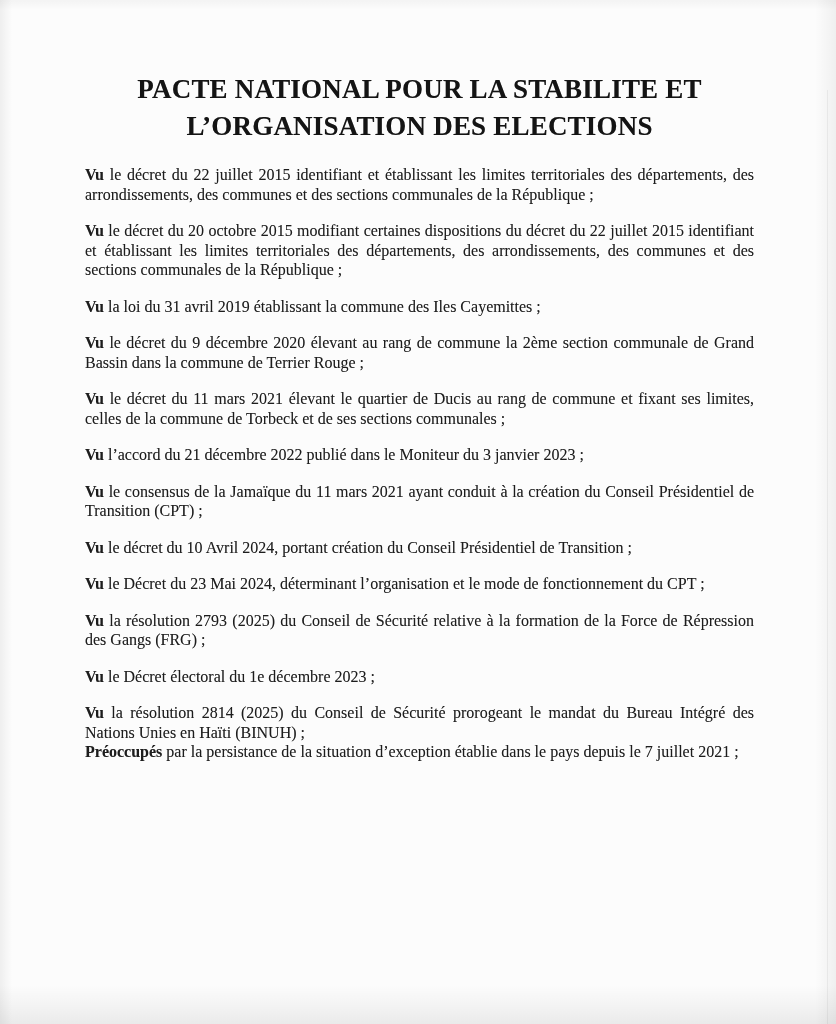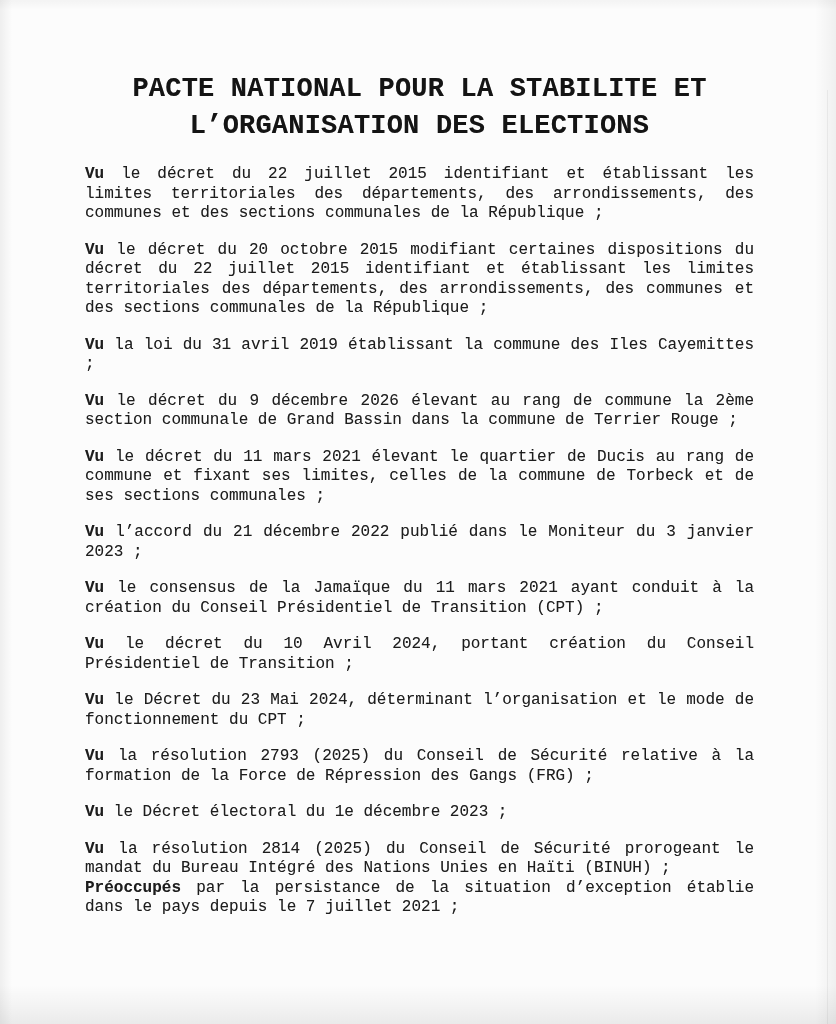--- a/index.html
+++ b/index.html
@@ -9,21 +9,21 @@
   }
   .photo {
     position: relative;
     width: 836px;
     height: 1024px;
     overflow: hidden;
     background-color: #fcfcfc;
     background-image:
       linear-gradient(90deg, rgba(0,0,0,0.055) 0px, rgba(0,0,0,0.0) 12px, rgba(0,0,0,0.0) 815px, rgba(0,0,0,0.03) 828px, rgba(0,0,0,0.05) 836px),
       linear-gradient(180deg, rgba(0,0,0,0.035) 0px, rgba(0,0,0,0.0) 10px, rgba(0,0,0,0.0) 985px, rgba(0,0,0,0.045) 1010px, rgba(0,0,0,0.07) 1024px);
-    font-family: Liberation Mono, monospace;
+    font-family: Liberation Serif, serif;
   }
   .edge-line {
     position: absolute;
     right: 8px;
     top: 90px;
     bottom: 0;
     width: 1px;
     background: rgba(0,0,0,0.05);
   }
   .page {
@@ -61,21 +61,21 @@
   <div class="edge-line"></div>
   <div class="page">
     <h1 class="title">
       <span class="title-line">PACTE NATIONAL POUR LA STABILITE ET</span>
       <span class="title-line">L’ORGANISATION DES ELECTIONS</span>
     </h1>
     <section class="clauses">
         <p class="clause"><strong class="clause-lead">Vu</strong><span class="clause-text"> le décret du 22 juillet 2015 identifiant et établissant les limites territoriales des départements, des arrondissements, des communes et des sections communales de la République ;</span></p>
         <p class="clause"><strong class="clause-lead">Vu</strong><span class="clause-text"> le décret du 20 octobre 2015 modifiant certaines dispositions du décret du 22 juillet 2015 identifiant et établissant les limites territoriales des départements, des arrondissements, des communes et des sections communales de la République ;</span></p>
         <p class="clause"><strong class="clause-lead">Vu</strong><span class="clause-text"> la loi du 31 avril 2019 établissant la commune des Iles Cayemittes ;</span></p>
-        <p class="clause"><strong class="clause-lead">Vu</strong><span class="clause-text"> le décret du 9 décembre 2026 élevant au rang de commune la 2ème section communale de Grand Bassin dans la commune de Terrier Rouge ;</span></p>
+        <p class="clause"><strong class="clause-lead">Vu</strong><span class="clause-text"> le décret du 9 décembre 2020 élevant au rang de commune la 2ème section communale de Grand Bassin dans la commune de Terrier Rouge ;</span></p>
         <p class="clause"><strong class="clause-lead">Vu</strong><span class="clause-text"> le décret du 11 mars 2021 élevant le quartier de Ducis au rang de commune et fixant ses limites, celles de la commune de Torbeck et de ses sections communales ;</span></p>
         <p class="clause"><strong class="clause-lead">Vu</strong><span class="clause-text"> l’accord du 21 décembre 2022 publié dans le Moniteur du 3 janvier 2023 ;</span></p>
         <p class="clause"><strong class="clause-lead">Vu</strong><span class="clause-text"> le consensus de la Jamaïque du 11 mars 2021 ayant conduit à la création du Conseil Présidentiel de Transition (CPT) ;</span></p>
         <p class="clause"><strong class="clause-lead">Vu</strong><span class="clause-text"> le décret du 10 Avril 2024, portant création du Conseil Présidentiel de Transition ;</span></p>
         <p class="clause"><strong class="clause-lead">Vu</strong><span class="clause-text"> le Décret du 23 Mai 2024, déterminant l’organisation et le mode de fonctionnement du CPT ;</span></p>
         <p class="clause"><strong class="clause-lead">Vu</strong><span class="clause-text"> la résolution 2793 (2025) du Conseil de Sécurité relative à la formation de la Force de Répression des Gangs (FRG) ;</span></p>
         <p class="clause"><strong class="clause-lead">Vu</strong><span class="clause-text"> le Décret électoral du 1e décembre 2023 ;</span></p>
         <p class="clause"><strong class="clause-lead">Vu</strong><span class="clause-text"> la résolution 2814 (2025) du Conseil de Sécurité prorogeant le mandat du Bureau Intégré des Nations Unies en Haïti (BINUH) ;</span></p>
         <p class="clause attached"><strong class="clause-lead">Préoccupés</strong><span class="clause-text"> par la persistance de la situation d’exception établie dans le pays depuis le 7 juillet 2021 ;</span></p>
       </section>

